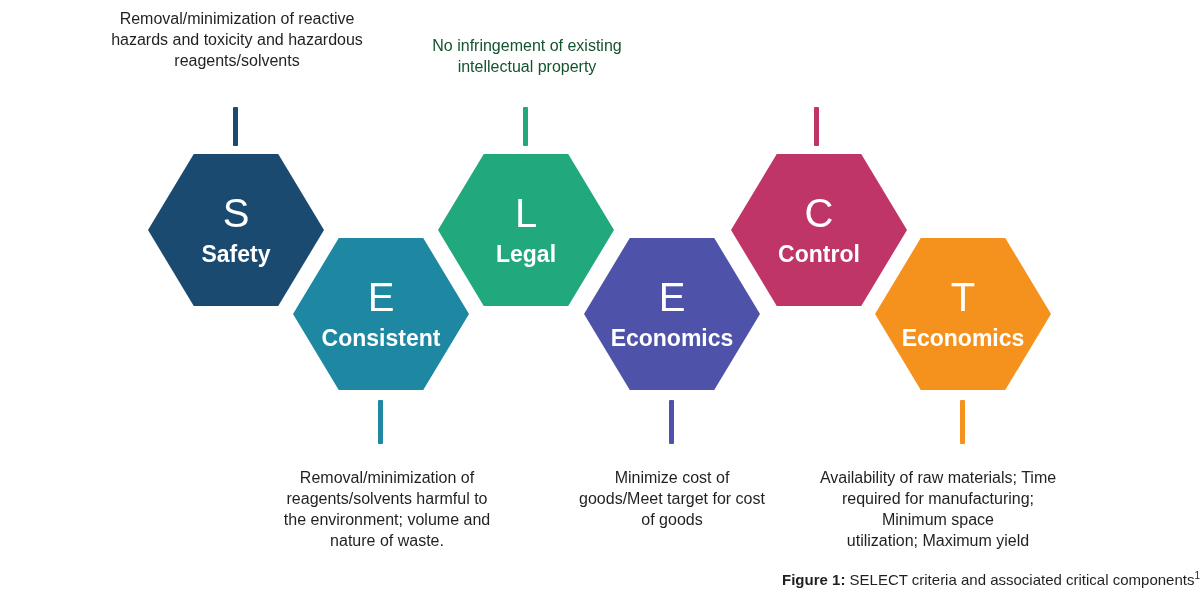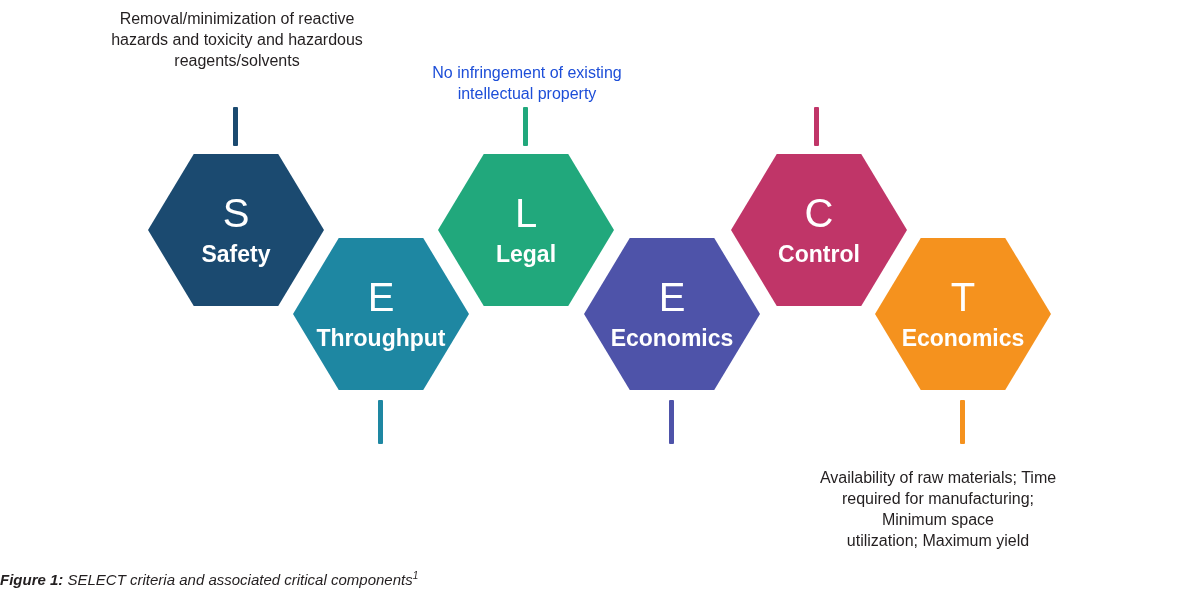--- a/index.html
+++ b/index.html
@@ -46,58 +46,64 @@
   .hex-label {
     font-size: 23px;
     font-weight: 700;
     margin-top: 8px;
   }
   .caption {
     position: absolute;
     top: 570px;
     left: 0;
     right: 0;
-    text-align: left;
+    text-align: right;
     font-size: 15px;
-    font-style: italic;
   }
   .caption .prefix { font-weight: 700; }
   .caption .sup { font-size: 10px; vertical-align: super; }
 </style>
 </head>
 <body>
 
 <div class="canvas">
 
   <div class="annotation" style="left: 77px; top: 8px; width: 320px; color: rgb(35, 31, 32);">Removal/minimization of reactive
 hazards and toxicity and hazardous
 reagents/solvents</div>
-  <div class="annotation" style="left: 377px; top: 35px; width: 300px; color: #1d4ed8; margin-top: 27px;">No infringement of existing
+  <div class="annotation" style="left: 377px; top: 35px; width: 300px; color: #14532d;">No infringement of existing
 intellectual property</div>
 
+  <div class="annotation" style="left: 237px; top: 467px; width: 300px; color: rgb(35, 31, 32);">Removal/minimization of
+reagents/solvents harmful to
+the environment; volume and
+nature of waste.</div>
+  <div class="annotation" style="left: 522px; top: 467px; width: 300px; color: rgb(35, 31, 32);">Minimize cost of
+goods/Meet target for cost
+of goods</div>
   <div class="annotation" style="left: 773px; top: 467px; width: 330px; color: rgb(35, 31, 32);">Availability of raw materials; Time
 required for manufacturing;
 Minimum space
 utilization; Maximum yield</div>
 
   <div class="tick top" style="left: 233px; background: rgb(27, 74, 112);"></div>
   <div class="tick top" style="left: 523px; background: rgb(33, 168, 124);"></div>
   <div class="tick top" style="left: 814px; background: rgb(192, 53, 104);"></div>
   <div class="tick bottom" style="left: 378px; background: rgb(30, 135, 162);"></div>
   <div class="tick bottom" style="left: 669px; background: rgb(78, 83, 169);"></div>
   <div class="tick bottom" style="left: 960px; background: rgb(245, 146, 30);"></div>
 
   <div class="hex" style="left: 148px; top: 154px; background: rgb(27, 74, 112);">
     <div class="hex-letter">S</div>
     <div class="hex-label">Safety</div>
   </div>
 
   <div class="hex" style="left: 293px; top: 238px; background: rgb(30, 135, 162);">
     <div class="hex-letter">E</div>
-    <div class="hex-label">Throughput</div>
+    <div class="hex-label">Consistent</div>
   </div>
 
   <div class="hex" style="left: 438px; top: 154px; background: rgb(33, 168, 124);">
     <div class="hex-letter">L</div>
     <div class="hex-label">Legal</div>
   </div>
 
   <div class="hex" style="left: 584px; top: 238px; background: rgb(78, 83, 169);">
     <div class="hex-letter">E</div>
     <div class="hex-label">Economics</div>

